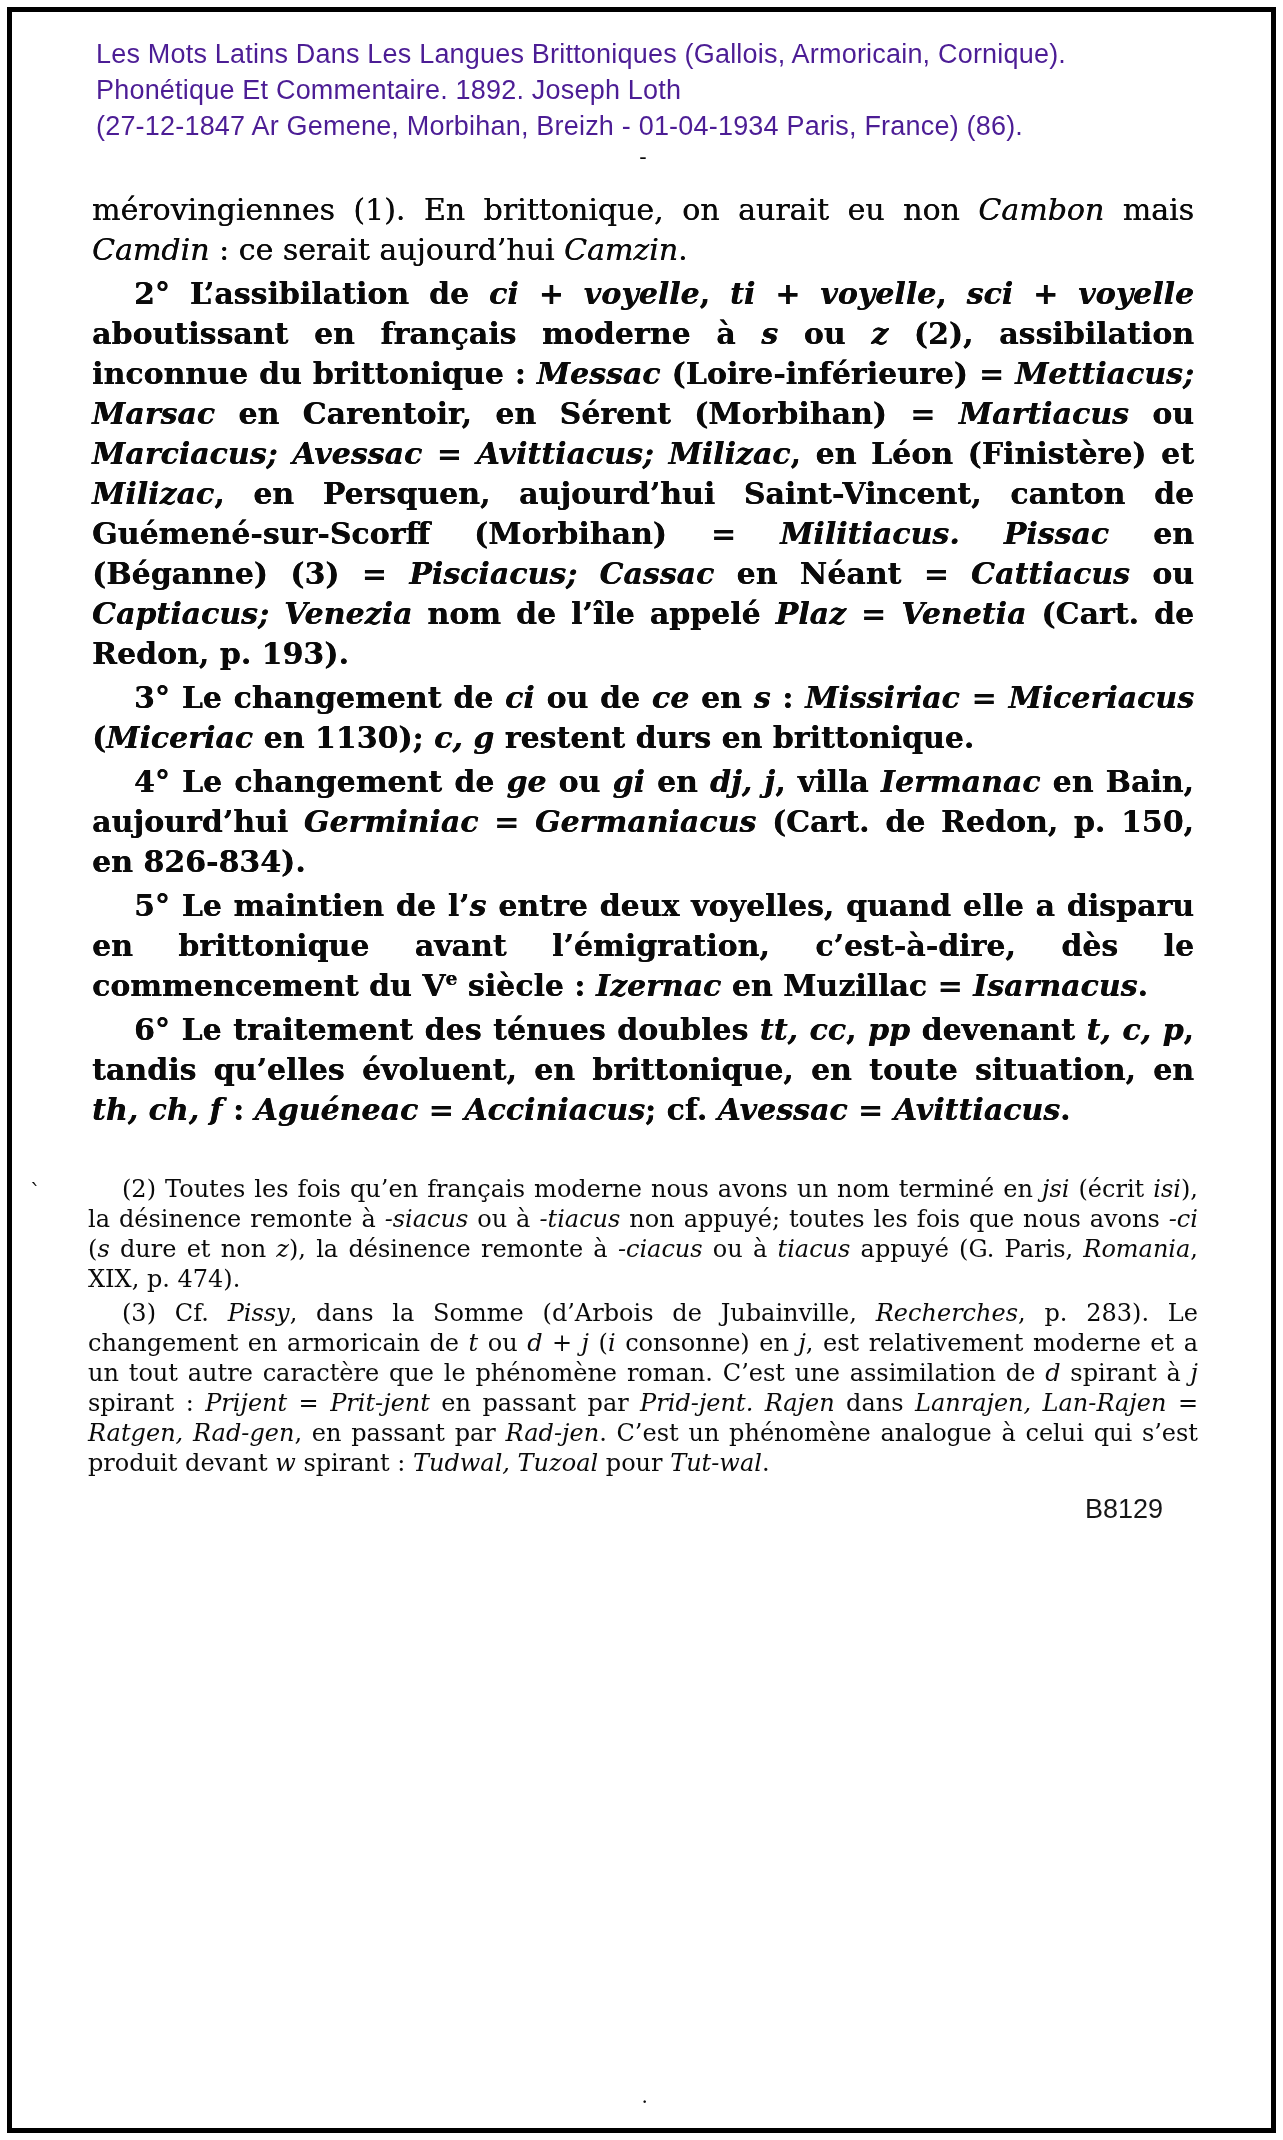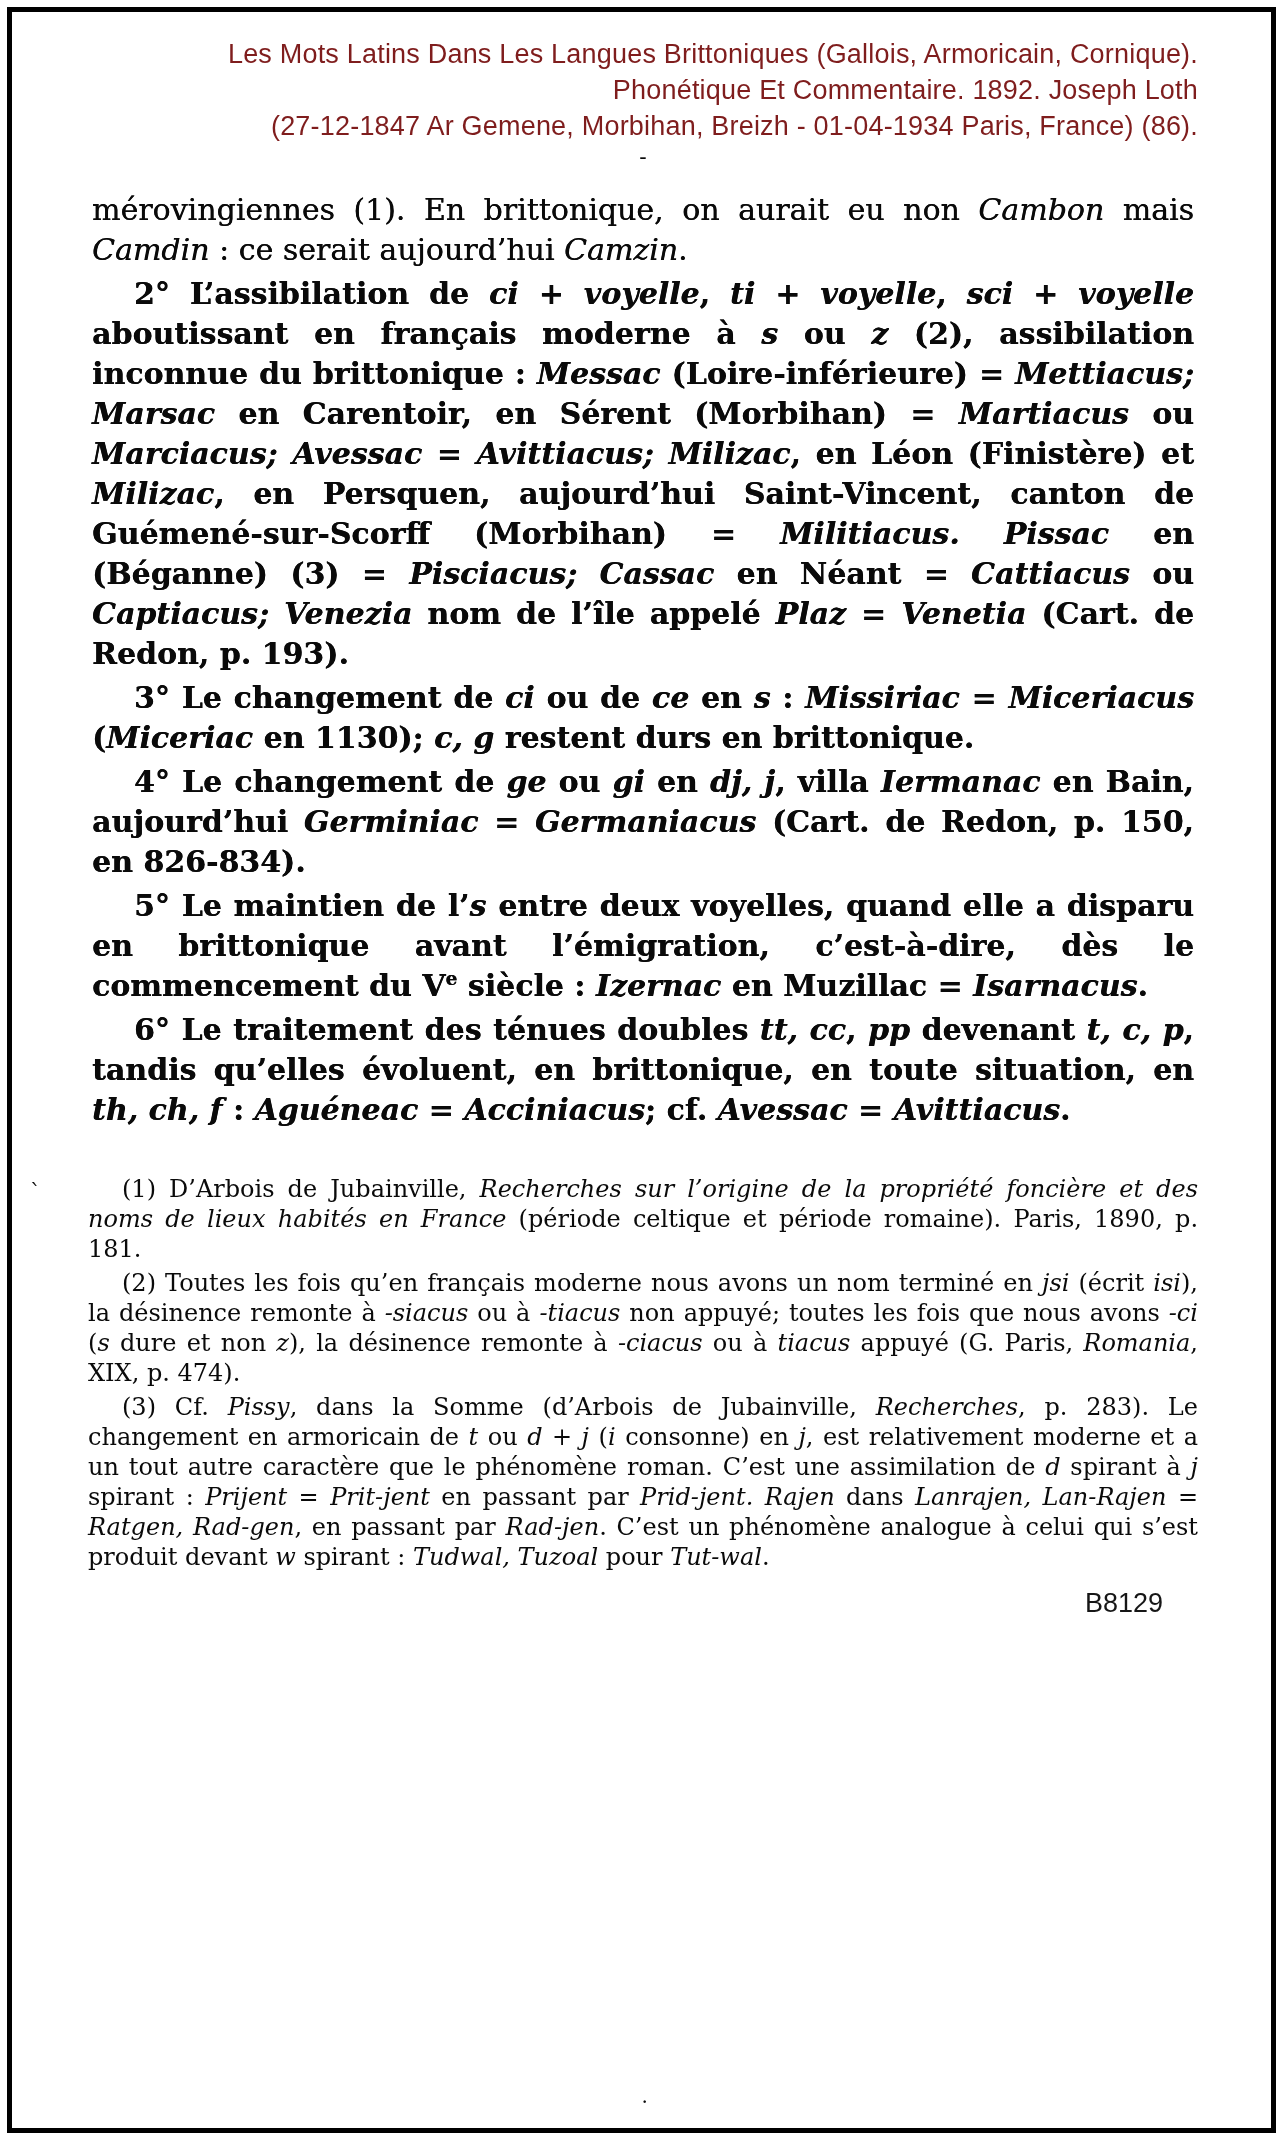--- a/index.html
+++ b/index.html
@@ -20,22 +20,21 @@
     position:absolute;
     top:36px; left:88px;
     width:1110px;
   }
   .top-header {
     font-family:"Liberation Sans", sans-serif;
     font-size:27px;
     line-height:36px;
     letter-spacing:0.2px;
     padding-left:8px;
-    color:#7f1d1d;
-    text-align:right;
+    color:#4c1d95;
   }
   .scan-mark-center {
     text-align:center;
     height:22px;
     line-height:22px;
     font-size:22px;
     margin-top:2px;
   }
   .running-header {
     position:relative;
@@ -117,21 +116,20 @@
   <main class="body-text">
       <p class="bp"><span>mérovingiennes (1). En brittonique, on aurait eu non </span><i>Cambon</i><span> mais </span><i>Camdin</i><span> : ce serait aujourd’hui </span><i>Camzin</i><span>.</span></p>
       <p class="bp indent"><span>2° L’assibilation de </span><i>ci</i><span> + </span><i>voyelle</i><span>, </span><i>ti</i><span> + </span><i>voyelle</i><span>, </span><i>sci</i><span> + </span><i>voyelle</i><span> aboutissant en français moderne à </span><i>s</i><span> ou </span><i>z</i><span> (2), assibilation inconnue du brittonique : </span><i>Messac</i><span> (Loire-inférieure) = </span><i>Mettiacus;</i><span> </span><i>Marsac</i><span> en Carentoir, en Sérent (Morbihan) = </span><i>Martiacus</i><span> ou </span><i>Marciacus; Avessac</i><span> = </span><i>Avittiacus; Milizac</i><span>, en Léon (Finistère) et </span><i>Milizac</i><span>, en Persquen, aujourd’hui Saint-Vincent, canton de Guémené-sur-Scorff (Morbihan) = </span><i>Militiacus. Pissac</i><span> en (Béganne) (3) = </span><i>Pisciacus; Cassac</i><span> en Néant = </span><i>Cattiacus</i><span> ou </span><i>Captiacus; Venezia</i><span> nom de l’île appelé </span><i>Plaz</i><span> = </span><i>Venetia</i><span> (Cart. de Redon, p. 193).</span></p>
       <p class="bp indent"><span>3° Le changement de </span><i>ci</i><span> ou de </span><i>ce</i><span> en </span><i>s</i><span> : </span><i>Missiriac</i><span> = </span><i>Miceriacus</i><span> (</span><i>Miceriac</i><span> en 1130); </span><i>c, g</i><span> restent durs en brittonique.</span></p>
       <p class="bp indent"><span>4° Le changement de </span><i>ge</i><span> ou </span><i>gi</i><span> en </span><i>dj, j</i><span>, villa </span><i>Iermanac</i><span> en Bain, aujourd’hui </span><i>Germiniac</i><span> = </span><i>Germaniacus</i><span> (Cart. de Redon, p. 150, en 826-834).</span></p>
       <p class="bp indent"><span>5° Le maintien de l’</span><i>s</i><span> entre deux voyelles, quand elle a disparu en brittonique avant l’émigration, c’est-à-dire, dès le commencement du V</span><sup>e</sup><span> siècle : </span><i>Izernac</i><span> en Muzillac = </span><i>Isarnacus</i><span>.</span></p>
       <p class="bp indent"><span>6° Le traitement des ténues doubles </span><i>tt, cc</i><span>, </span><i>pp</i><span> devenant </span><i>t, c, p</i><span>, tandis qu’elles évoluent, en brittonique, en toute situation, en </span><i>th, ch, f</i><span> : </span><i>Aguéneac</i><span> = </span><i>Acciniacus</i><span>; cf. </span><i>Avessac</i><span> = </span><i>Avittiacus</i><span>.</span></p>
     </main>
 
   <section class="footnotes">
-      <p class="fn"><span>(1) D’Arbois de Jubainville, </span><i>Recherches sur l’origine de la propriété foncière et des noms de lieux habités en France</i><span> (période celtique et période romaine). Paris, 1890, p. 181.</span></p>
       <p class="fn"><span>(2) Toutes les fois qu’en français moderne nous avons un nom terminé en </span><i>jsi</i><span> (écrit </span><i>isi</i><span>), la désinence remonte à </span><i>-siacus</i><span> ou à </span><i>-tiacus</i><span> non appuyé; toutes les fois que nous avons </span><i>-ci</i><span> (</span><i>s</i><span> dure et non </span><i>z</i><span>), la désinence remonte à </span><i>-ciacus</i><span> ou à </span><i>tiacus</i><span> appuyé (G. Paris, </span><i>Romania</i><span>, XIX, p. 474).</span></p>
       <p class="fn"><span>(3) Cf. </span><i>Pissy</i><span>, dans la Somme (d’Arbois de Jubainville, </span><i>Recherches</i><span>, p. 283). Le changement en armoricain de </span><i>t</i><span> ou </span><i>d + j</i><span> (</span><i>i</i><span> consonne) en </span><i>j</i><span>, est relativement moderne et a un tout autre caractère que le phénomène roman. C’est une assimilation de </span><i>d</i><span> spirant à </span><i>j</i><span> spirant : </span><i>Prijent</i><span> = </span><i>Prit-jent</i><span> en passant par </span><i>Prid-jent. Rajen</i><span> dans </span><i>Lanrajen, Lan-Rajen</i><span> = </span><i>Ratgen, Rad-gen</i><span>, en passant par </span><i>Rad-jen</i><span>. C’est un phénomène analogue à celui qui s’est produit devant </span><i>w</i><span> spirant : </span><i>Tudwal, Tuzoal</i><span> pour </span><i>Tut-wal</i><span>.</span></p>
     </section>
 
   <div class="catalog-row">
     <span class="catalog-number">B8129</span>
   </div>
 
 </div>
 

